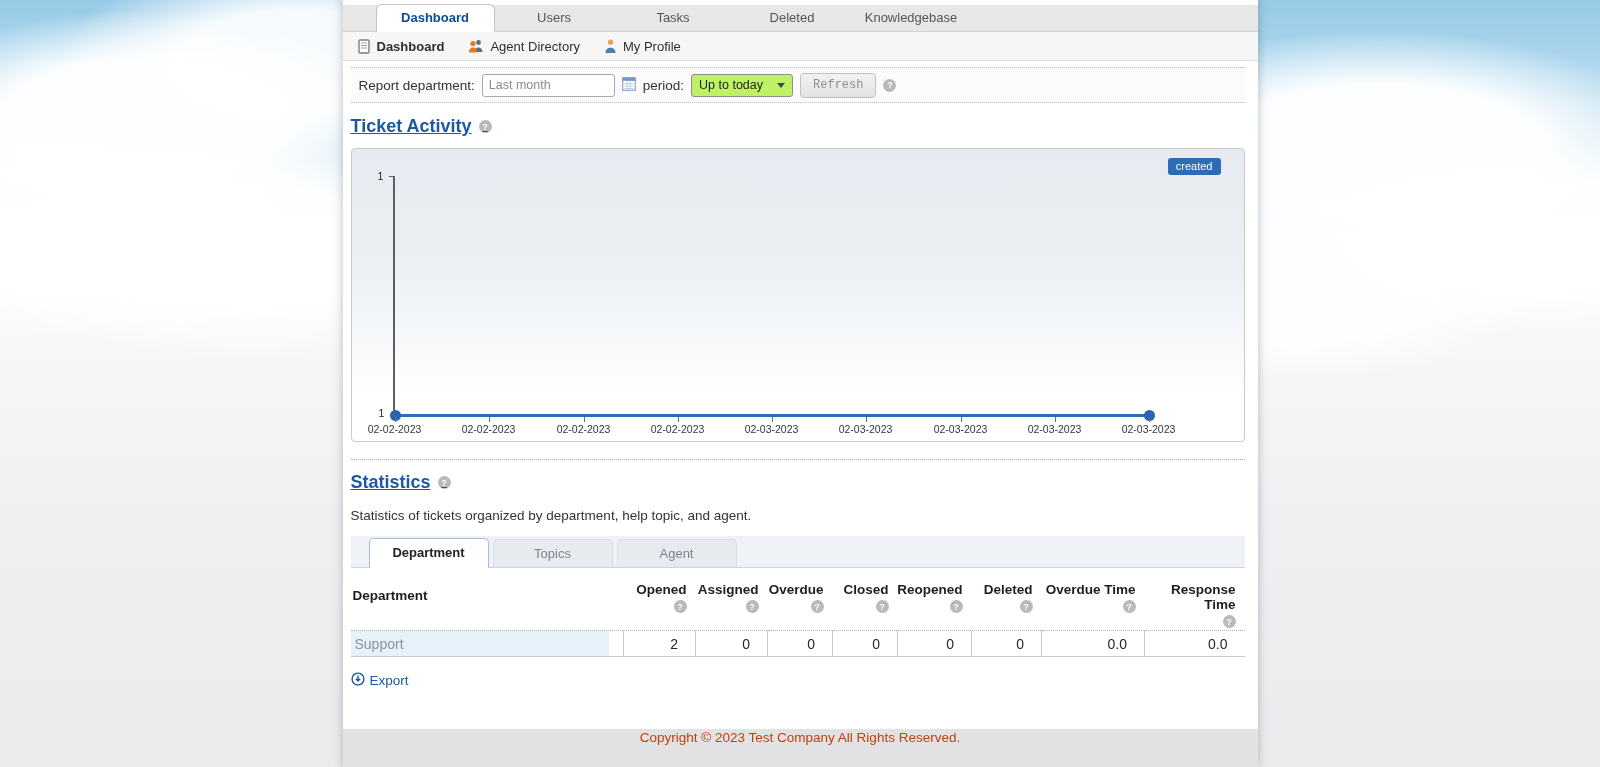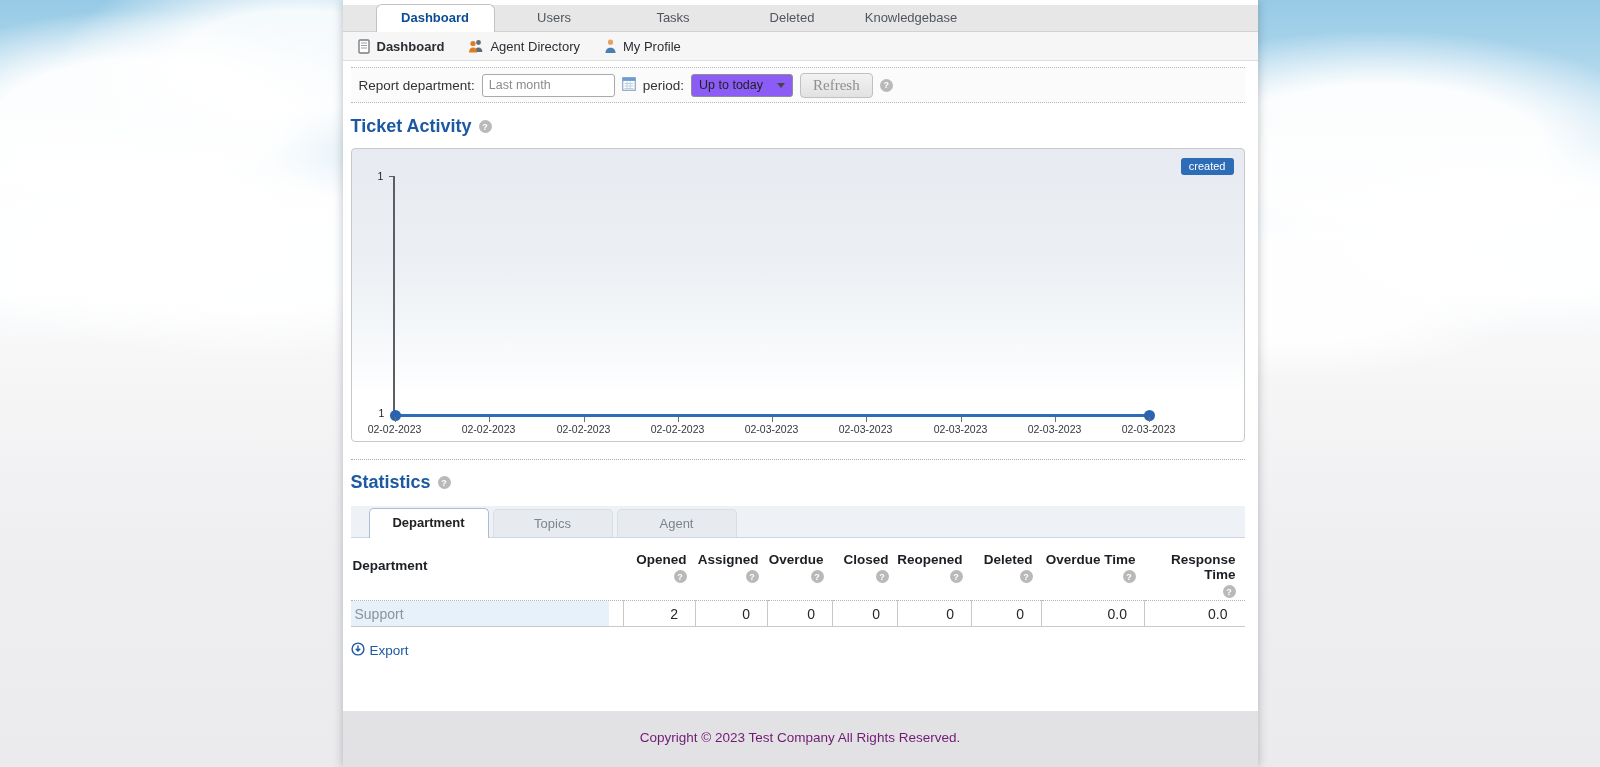--- a/index.html
+++ b/index.html
@@ -36,32 +36,32 @@
   .subnav-item.current { font-weight:bold; }
   .subnav-item svg { display:block; }
   
   .bodywrap { flex:1; padding:5px 13px 0 8px; background:#fff; }
   .report-bar {
     margin-top:1px; border-top:1px dotted #b9b9b9; border-bottom:1px dotted #b9b9b9;
     background:#fbfbfb; height:36px; display:flex; align-items:center; gap:7px; padding:0 8px;
   }
   .report-bar label { color:#333; font-size:13.5px; }
   .tf-input { width:133px; height:23px; border:1px solid #a9a9a9; border-radius:3px; padding:0 6px; color:#8b8b8b; font-size:12.5px; font-family:"Liberation Sans",sans-serif; }
-  .fake-select { display:inline-flex; align-items:center; gap:14px; border:1px solid #8f8f8f; border-radius:3px; background:#8b5cf6; height:23px; padding:0 7px; font-size:12.5px; color:#222; cursor:pointer; }
+  .fake-select { display:inline-flex; align-items:center; gap:14px; border:1px solid #8f8f8f; border-radius:3px; background:#bef264; height:23px; padding:0 7px; font-size:12.5px; color:#222; cursor:pointer; }
   .chev { width:0; height:0; border-left:4px solid transparent; border-right:4px solid transparent; border-top:5px solid #444; }
-  .btn { background:linear-gradient(#f2f2f2,#e2e2e2); border:1px solid #c0c0c0; border-radius:4px; height:25px; padding:0 12px; color:#8f8f8f; font-size:15px; font-family:Liberation Serif, serif; cursor:pointer;text-align:right; }
+  .btn { background:linear-gradient(#f2f2f2,#e2e2e2); border:1px solid #c0c0c0; border-radius:4px; height:25px; padding:0 12px; color:#8f8f8f; font-size:12px; font-family:Liberation Mono, monospace; cursor:pointer;text-align:right; }
   .qicon { display:inline-flex; align-items:center; justify-content:center; width:13px; height:13px; border-radius:50%; background:#b9b9b9; color:#fff; font-size:9px; font-weight:bold; cursor:pointer; flex:0 0 auto; }
-  h2.sec { color:#1c59a2; font-size:18px; font-weight:bold; margin-top:13px; display:flex; align-items:center; gap:7px; }
+  h2.sec { color:#1c59a2; font-size:18px; font-weight:bold; margin-top:13px; display:flex; align-items:center; gap:7px;text-decoration:underline; }
   
   .chart-box {
     position:relative; margin-top:11px; height:294px; border:1px solid #c9c9c9; border-radius:4px;
     background:linear-gradient(180deg, #e7ebf1 0%, #ecf0f4 40%, #f7f9fb 68%, #ffffff 84%);
     overflow:hidden;
   }
-  .legend-pill { position:absolute; top:9px; right:10px; background:#2d6cb7; color:#fff; font-size:11px; padding:2px 8px 3px; border-radius:3px; cursor:pointer; }
+  .legend-pill { position:absolute; top:9px; right:23px; background:#2d6cb7; color:#fff; font-size:11px; padding:2px 8px 3px; border-radius:3px; cursor:pointer; }
   .yaxis { position:absolute; left:41px; top:27px; width:2px; height:240px; background:#5a5f66; }
   .ytick { position:absolute; left:37px; top:27px; width:5px; height:1px; background:#5a5f66; }
   .ylab { position:absolute; left:26px; top:21px; font-size:10.5px; color:#222; }
   .dataline { position:absolute; left:43px; top:265px; width:754px; height:3px; background:#2d6cb7; }
   .dot { position:absolute; width:11px; height:11px; border-radius:50%; background:#2a63ae; top:261px; }
   .ptlab { position:absolute; left:27px; top:258px; font-size:10.5px; color:#222; }
   .xtick { position:absolute; top:268px; width:1px; height:5px; background:#6a6f75; }
   .xlab { position:absolute; top:274px; font-size:10.5px; color:#33373c; transform:translateX(-50%); white-space:nowrap; }
   .dotted-sep { border:none; border-top:1px dotted #a8a8a8; margin-top:17px; }
   
@@ -75,21 +75,21 @@
   table.stats { width:100%; border-collapse:collapse; margin-top:6px; table-layout:fixed; }
   table.stats th { font-size:13.5px; font-weight:bold; color:#1b1f24; padding:8px 9px 2px 0; text-align:right; vertical-align:top; }
   table.stats th.dept { text-align:left; padding:14px 0 2px 2px; }
   table.stats th .hwrap { display:flex; flex-direction:column; align-items:flex-end; gap:3px; }
   table.stats td { font-size:14px; border-top:1px dotted #b3b3b3; border-bottom:1px solid #c9c9c9; height:26px; }
   table.stats td.num { text-align:right; padding-right:17px; border-left:1px solid #c9c9c9; color:#23272c; }
   table.stats td.dept { color:#8b949c; padding-left:4px;
     background:linear-gradient(to right, #e7f1f9 calc(100% - 14px), #ffffff calc(100% - 14px)); }
   .export { margin-top:15px; display:inline-flex; align-items:center; gap:5px; color:#1c59a2; font-size:13.5px; cursor:pointer; }
   
-  .footer { background:#e2e2e4; text-align:center; padding:19px 0 22px; font-size:13.5px; color:#701a75; }
+  .footer { background:#e2e2e4; text-align:center; padding:1px 0 22px; font-size:13.5px; color:#c2410c; }
 </style>
 </head>
 <body>
 
 <div class="panel">
 
   <div class="tabbar">
     <div class="tab active">Dashboard</div>
     <div class="tab">Users</div>
     <div class="tab">Tasks</div>
@@ -187,20 +187,21 @@
     </div>
 
     <hr class="dotted-sep">
 
     
     <h2 class="sec" style="margin-top:12px;">
       <span>Statistics</span>
       <span class="qicon">?</span>
     </h2>
 
+    <p class="stats-desc">Statistics of tickets organized by department, help topic, and agent.</p>
 
     <div class="stat-tabs">
       <div class="stat-tab active">Department</div>
       <div class="stat-tab idle">Topics</div>
       <div class="stat-tab idle">Agent</div>
     </div>
 
     <table class="stats">
       <colgroup>
         <col style="width:273px">

